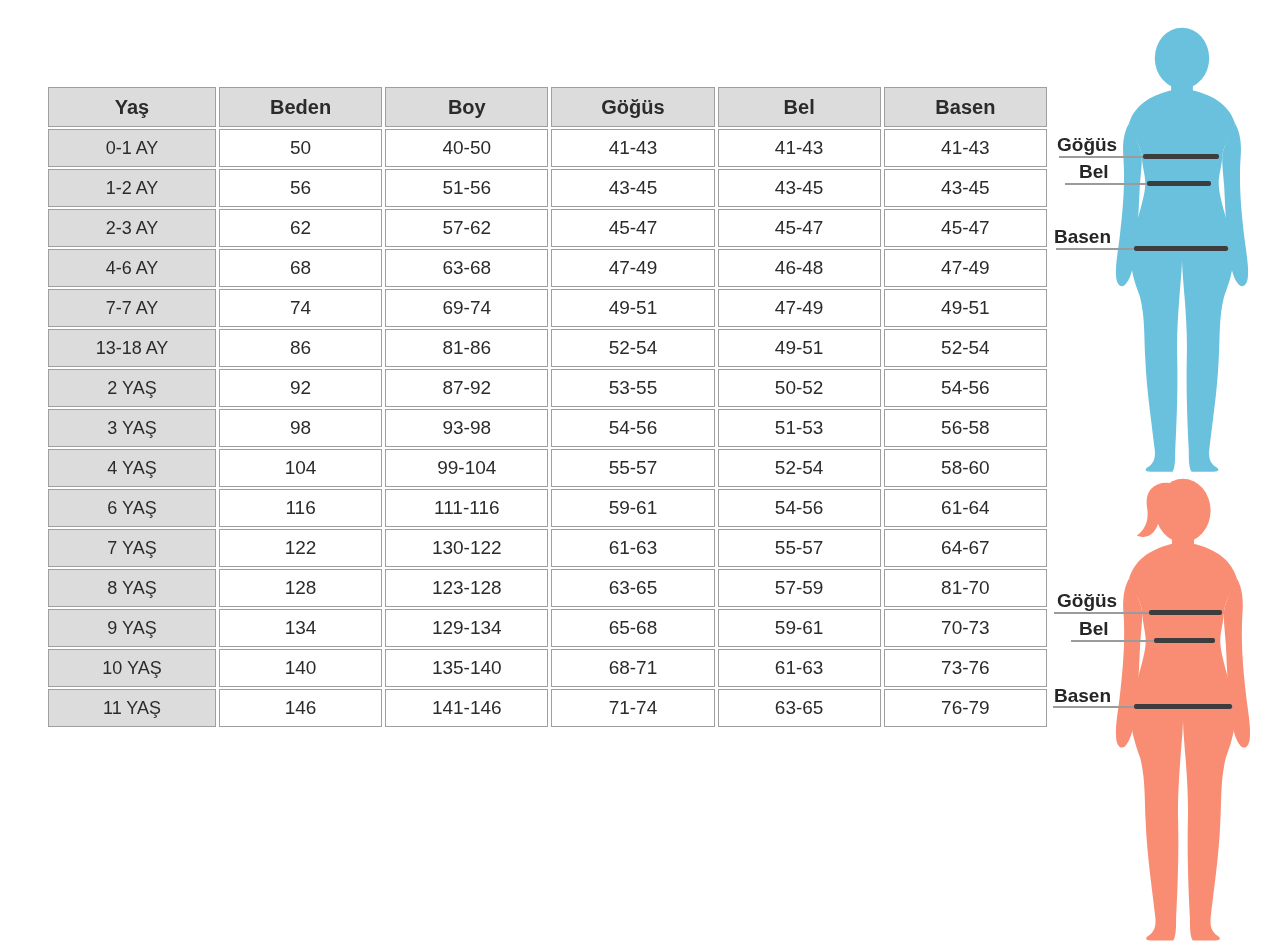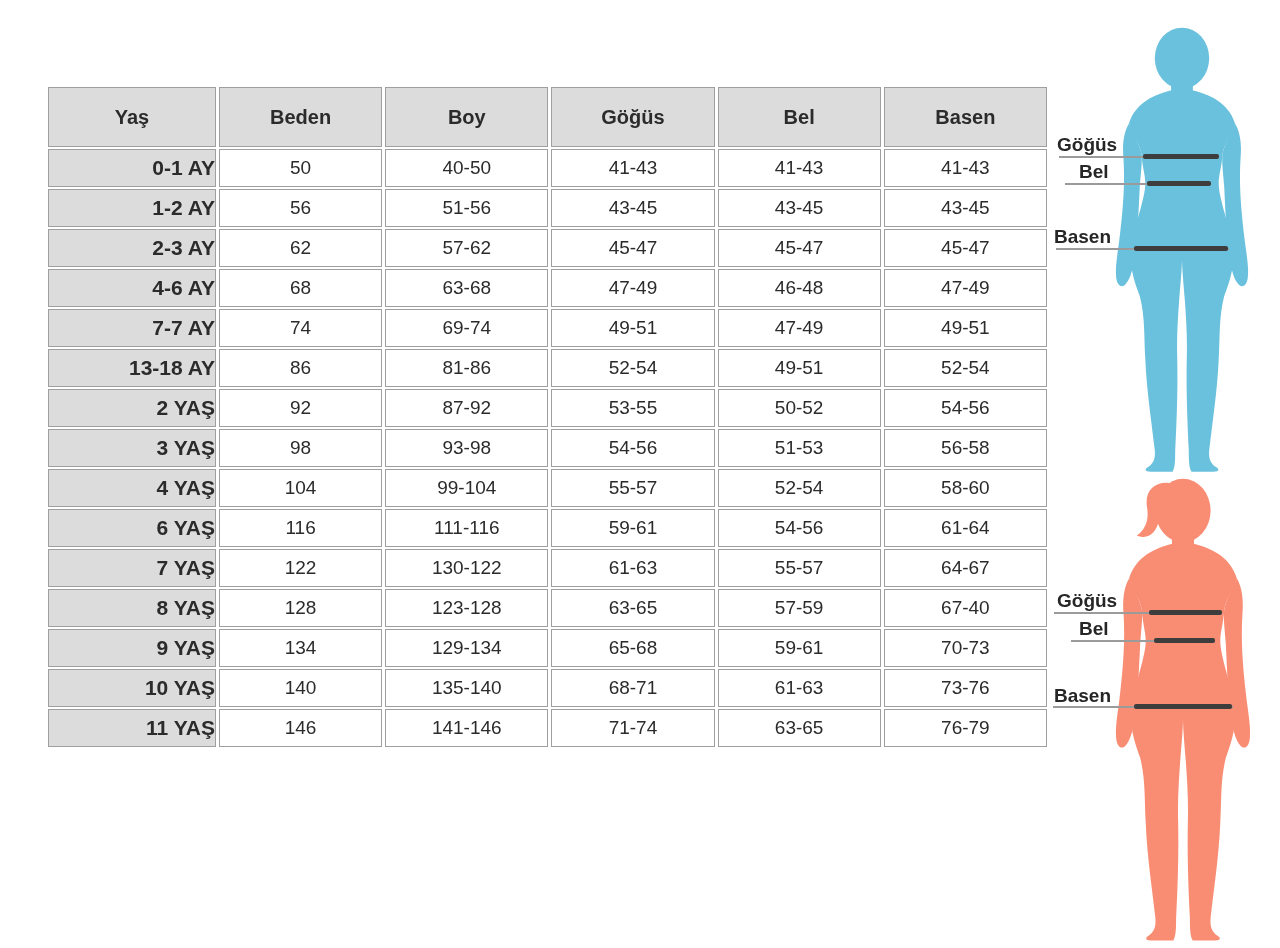--- a/index.html
+++ b/index.html
@@ -29,28 +29,28 @@
   }
   .size-table th,.size-table td{
     border:1px solid var(--table-border);
     text-align:center;vertical-align:middle;
     color:var(--text);
     padding:0;
     white-space:nowrap;
   }
   .size-table thead th{
     background:var(--table-header-bg);
-    font-weight:700;font-size:20px;height:60px;
+    font-weight:700;font-size:20px;height:40px;
   }
   .size-table tbody td{
     background:#ffffff;font-weight:400;font-size:19px;height:38px;
   }
   .size-table tbody th.rowhead{
     background:var(--table-header-bg);
-    font-weight:700;font-size:21px;height:38px;text-align:right;
+    font-weight:400;font-size:18px;height:38px;
   }
 
   
   .figure-svg{position:absolute;display:block;}
   #fig-adult{left:1114px;top:25px;width:136px;height:452px;}
   #fig-child{left:1114px;top:476px;width:138px;height:470px;}
 
   
   .measure-label{
     position:absolute;font-size:19px;font-weight:700;color:#262626;
@@ -191,21 +191,21 @@
         <td>61-63</td>
         <td>55-57</td>
         <td>64-67</td>
       </tr>
       <tr>
         <th class="rowhead">8 YAŞ</th>
         <td>128</td>
         <td>123-128</td>
         <td>63-65</td>
         <td>57-59</td>
-        <td>67-40</td>
+        <td>81-70</td>
       </tr>
       <tr>
         <th class="rowhead">9 YAŞ</th>
         <td>134</td>
         <td>129-134</td>
         <td>65-68</td>
         <td>59-61</td>
         <td>70-73</td>
       </tr>
       <tr>

